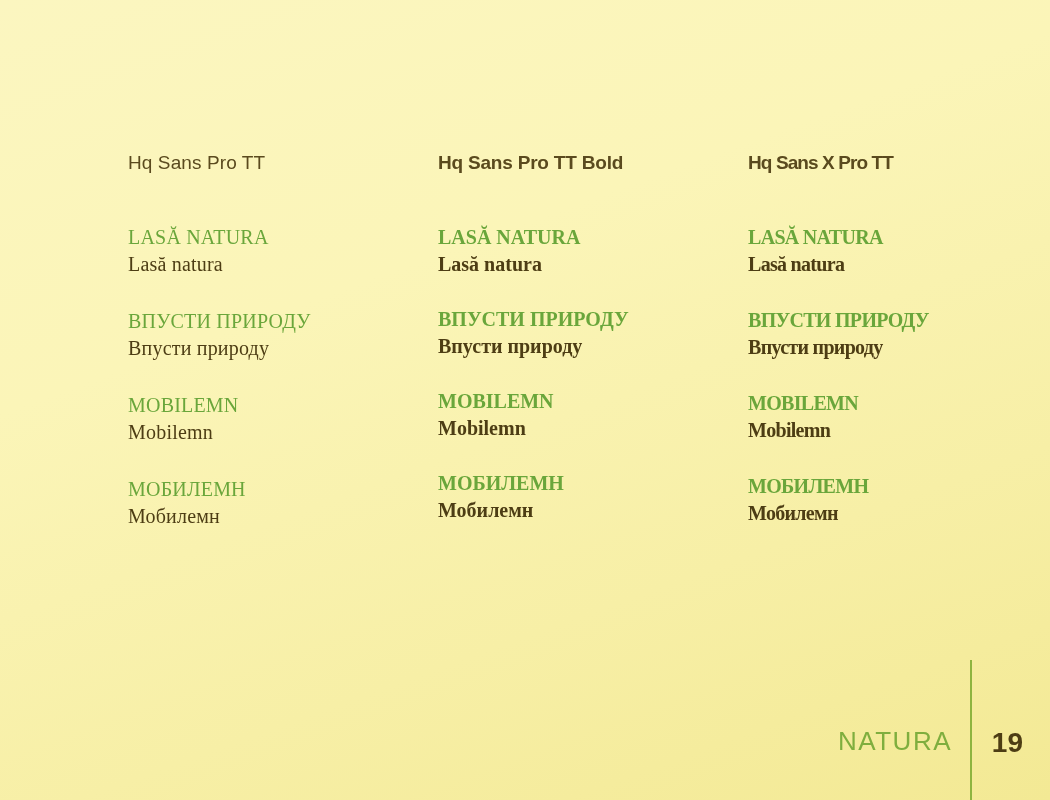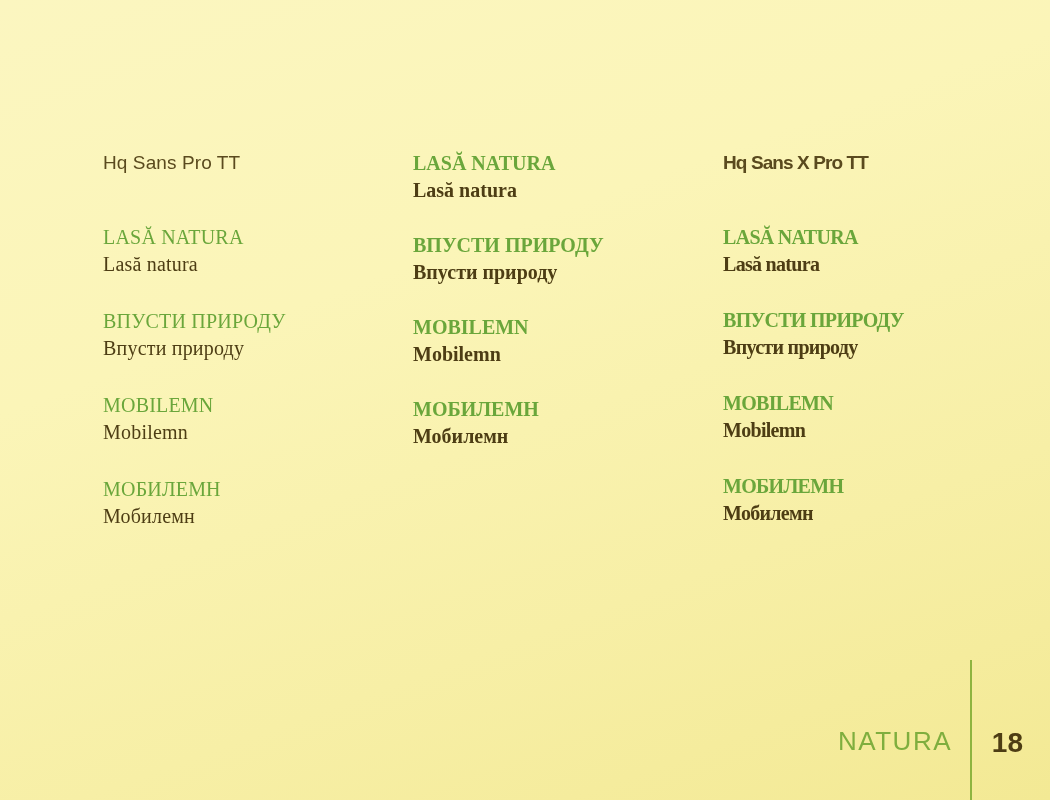--- a/index.html
+++ b/index.html
@@ -18,21 +18,20 @@
     width: 1050px;
     height: 800px;
   }
   .columns {
     position: absolute;
     left: 128px;
     top: 150px;
     width: 880px;
     display: flex;
     gap: 0;
-    justify-content: center;
   }
   .col {
     width: 310px;
     flex: 0 0 310px;
   }
   .col-head {
     font-size: 19px;
     line-height: 26px;
     color: #5a4a1e;
     margin-bottom: 48px;
@@ -121,20 +120,21 @@
         <div class="upper">MOBILEMN</div>
         <div class="lower">Mobilemn</div>
       </div>
       <div class="pair">
         <div class="upper">МОБИЛЕМН</div>
         <div class="lower">Мобилемн</div>
       </div>
     </div>
 
     <div class="col col-2">
+      <div class="col-head">Hq Sans Pro TT Bold</div>
 
       <div class="pair">
         <div class="upper">LASĂ NATURA</div>
         <div class="lower">Lasă natura</div>
       </div>
       <div class="pair">
         <div class="upper">ВПУСТИ ПРИРОДУ</div>
         <div class="lower">Впусти природу</div>
       </div>
       <div class="pair">
@@ -166,16 +166,16 @@
         <div class="upper">МОБИЛЕМН</div>
         <div class="lower">Мобилемн</div>
       </div>
     </div>
 
   </div>
 
   <div class="footer">
     <div class="footer-label">NATURA</div>
     <div class="footer-rule"></div>
-    <div class="footer-page">18</div>
+    <div class="footer-page">19</div>
   </div>
 
 </div>
 
 </body></html>

